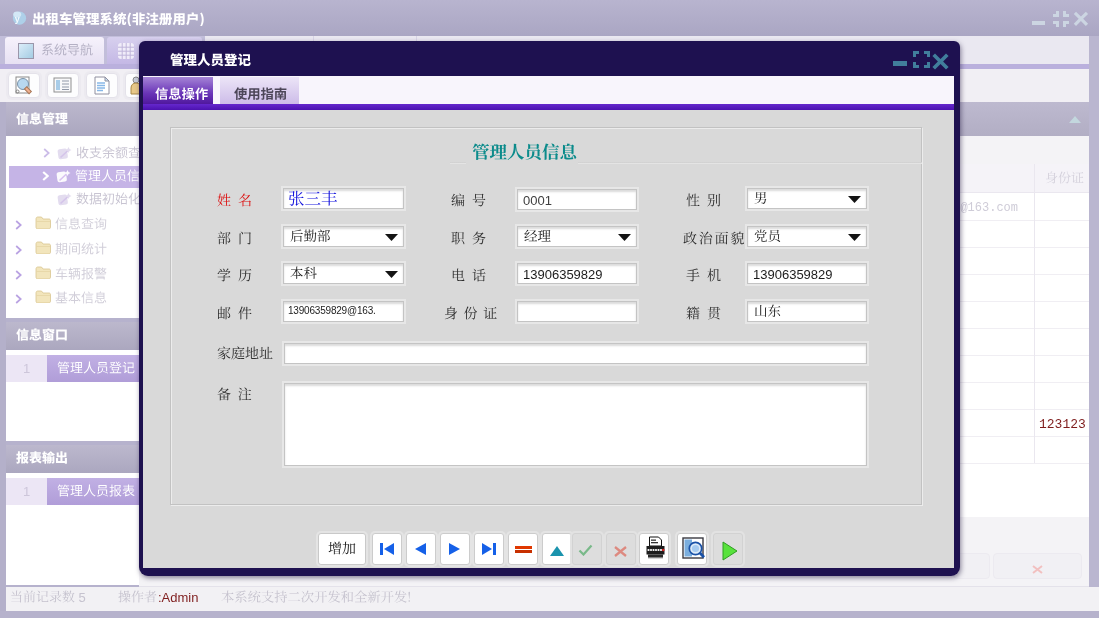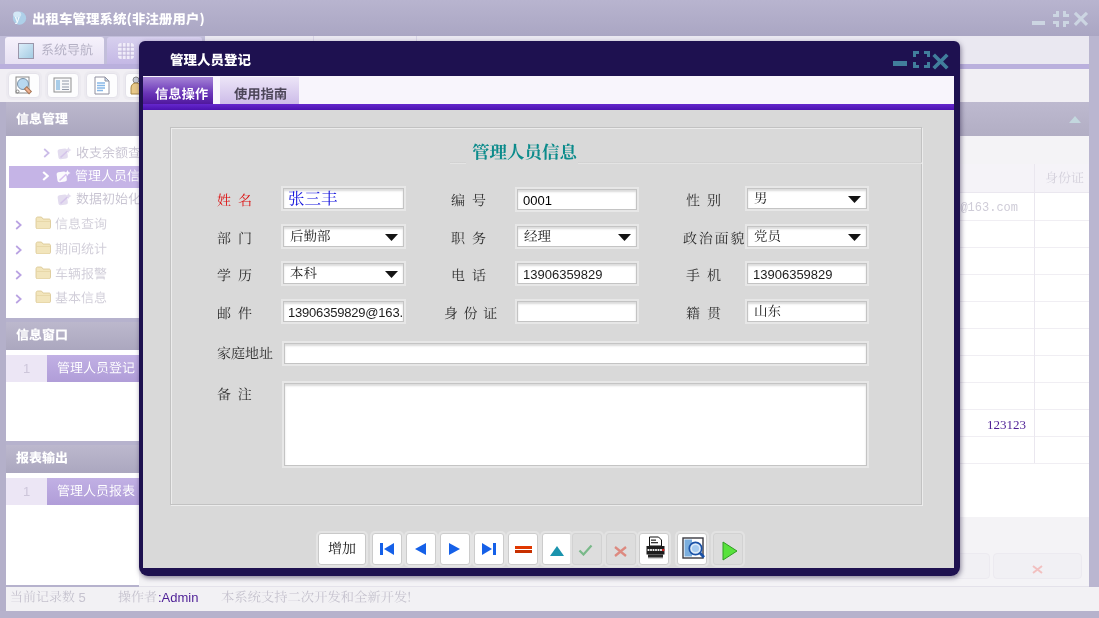--- a/index.html
+++ b/index.html
@@ -103,21 +103,21 @@
 <div class="abs" style="left:139px;top:274px;width:950px;height:1px;background:#f0eef3"></div>
 <div class="abs" style="left:139px;top:301px;width:950px;height:1px;background:#f0eef3"></div>
 <div class="abs" style="left:139px;top:328px;width:950px;height:1px;background:#f0eef3"></div>
 <div class="abs" style="left:139px;top:355px;width:950px;height:1px;background:#f0eef3"></div>
 <div class="abs" style="left:139px;top:382px;width:950px;height:1px;background:#f0eef3"></div>
 <div class="abs" style="left:139px;top:409px;width:950px;height:1px;background:#f0eef3"></div>
 <div class="abs" style="left:139px;top:436px;width:950px;height:1px;background:#f0eef3"></div>
 <div class="abs" style="left:139px;top:463px;width:950px;height:1px;background:#f0eef3"></div>
 <div class="abs" style="left:1034px;top:164px;width:1px;height:299px;background:#eae7ef"></div>
 <div class="abs" style="left:946px;top:201px;font-size:12px;color:#cfccd8;font-family:'Liberation Mono',monospace">29@163.com</div>
-<div class="abs" style="left:987px;top:417px;font-size:13px;color:#4c1d95;font-family:Liberation Serif, serif">123123</div>
+<div class="abs" style="left:1039px;top:417px;font-size:13px;color:#7f1d1d;font-family:Liberation Mono, monospace">123123</div>
 <div class="abs" style="left:139px;top:517px;width:950px;height:70px;background:#f4f3f6;border-bottom:1px solid #e4e2ea"></div>
 <div class="abs" style="left:953px;top:553px;width:37px;height:26px;background:#f1f0f4;border:1px solid #eceaf0;border-radius:4px"></div>
 <div class="abs" style="left:993px;top:553px;width:89px;height:26px;background:#f1f0f4;border:1px solid #eceaf0;border-radius:4px"></div>
 <svg class="abs" style="left:1032px;top:565px" width="11" height="9" viewBox="0 0 11 9">
     <path d="M1 1l9 7M10 1L1 8" stroke="#f2c0c0" stroke-width="2"></path>
   </svg>
 <div class="abs" style="left:1089px;top:36px;width:10px;height:582px;background:#bab6d0"></div>
 <div class="abs" style="left:6px;top:102px;width:133px;height:34px;background:linear-gradient(#bcb8cd,#aba7bf)"></div>
 <svg style="position:absolute;left:16px;top:112px" width="52.0" height="13" viewBox="0 0 4000 1000">
     <g transform="translate(0,880) scale(1,-1)">
@@ -245,21 +245,21 @@
     <g transform="translate(0,880) scale(1,-1)">
       <path d="M875 734L774 779C733 682 678 578 635 513L650 503C711 557 781 639 836 719C857 716 870 723 875 734ZM152 773L140 765C196 703 269 602 289 525C364 469 413 636 152 773ZM569 826L466 837L466 472L99 472L108 443L779 443L779 252L153 252L162 223L779 223L779 20L93 20L102 -9L779 -9L779 -78L789 -78C813 -78 844 -61 845 -54L845 430C865 434 882 442 889 450L807 514L769 472L532 472L532 798C557 802 567 812 569 826ZM1588 532L1588 72L1600 72C1624 72 1650 86 1650 94L1650 495C1676 498 1685 507 1687 521ZM1803 556L1803 20C1803 5 1798 -1 1779 -1C1757 -1 1654 7 1654 7L1654 -9C1699 -15 1725 -22 1740 -32C1753 -43 1759 -59 1762 -77C1855 -68 1866 -36 1866 16L1866 518C1890 521 1899 530 1901 545ZM1248 835L1237 828C1282 787 1333 718 1343 661C1352 655 1361 651 1369 651L1040 651L1049 622L1934 622C1948 622 1958 627 1961 637C1925 669 1869 713 1869 713L1819 651L1602 651C1651 695 1702 748 1734 789C1757 788 1769 796 1773 807L1668 838C1645 782 1607 708 1572 651L1373 651C1426 653 1438 776 1248 835ZM1389 489L1389 368L1195 368L1195 489ZM1132 518L1132 -77L1143 -77C1171 -77 1195 -62 1195 -54L1195 181L1389 181L1389 18C1389 5 1385 -1 1370 -1C1353 -1 1280 4 1280 4L1280 -11C1314 -16 1333 -23 1345 -32C1356 -43 1359 -58 1361 -77C1442 -69 1452 -39 1452 11L1452 477C1472 480 1489 489 1496 496L1412 559L1379 518L1200 518L1132 551ZM1389 338L1389 210L1195 210L1195 338ZM2137 836L2126 829C2173 782 2236 702 2255 642C2328 596 2373 746 2137 836ZM2252 527C2271 531 2284 538 2288 545L2222 600L2189 565L2045 565L2054 535L2188 535L2188 93C2188 74 2183 68 2153 52L2197 -29C2206 -24 2218 -13 2223 5C2298 78 2366 150 2401 188L2393 200L2252 103ZM2433 474L2433 29C2433 -31 2457 -46 2555 -46L2711 -46C2924 -46 2963 -38 2963 -4C2963 9 2955 16 2930 24L2928 172L2915 172C2902 103 2889 48 2880 28C2875 19 2869 15 2855 13C2834 11 2782 11 2712 11L2561 11C2504 11 2497 17 2497 39L2497 413L2805 413L2805 336L2815 336C2837 336 2869 351 2870 357L2870 712C2892 716 2909 724 2916 732L2833 797L2795 755L2373 755L2382 725L2805 725L2805 443L2509 443L2433 476ZM3179 410L3169 401C3221 363 3287 294 3307 240C3380 196 3422 345 3179 410ZM3870 538L3821 479L3755 479L3767 750C3785 752 3793 755 3800 763L3727 823L3693 785L3169 785L3178 756L3700 756L3694 634L3198 634L3207 604L3692 604L3686 479L3042 479L3051 449L3465 449L3465 256C3291 175 3125 102 3054 76L3116 1C3124 6 3131 16 3132 28C3274 110 3383 178 3465 231L3465 20C3465 6 3460 1 3441 1C3420 1 3313 8 3313 8L3313 -8C3361 -12 3387 -21 3403 -31C3416 -42 3423 -60 3424 -80C3518 -70 3530 -33 3530 18L3530 413C3602 186 3738 69 3900 -13C3910 18 3931 39 3957 44L3959 54C3857 90 3748 145 3663 233C3730 269 3801 317 3843 353C3865 347 3873 351 3881 360L3797 412C3765 367 3703 300 3647 250C3599 304 3559 369 3532 449L3933 449C3947 449 3956 454 3959 465C3925 497 3870 538 3870 538ZM4506 773L4418 808C4399 753 4375 693 4357 656L4373 646C4403 675 4440 718 4470 757C4490 755 4502 763 4506 773ZM4099 797L4087 790C4117 758 4149 703 4154 660C4210 615 4266 731 4099 797ZM4290 348C4319 345 4328 354 4332 365L4238 396C4229 372 4211 335 4191 295L4042 295L4051 265L4175 265C4149 217 4121 168 4100 140C4158 128 4232 104 4296 73C4237 15 4157 -29 4052 -61L4058 -77C4181 -51 4272 -8 4339 50C4371 31 4398 11 4417 -11C4469 -28 4489 40 4383 95C4423 141 4452 196 4474 259C4496 259 4506 262 4514 271L4447 332L4408 295L4262 295ZM4409 265C4392 209 4368 159 4334 116C4293 130 4240 143 4173 150C4196 184 4222 226 4245 265ZM4731 812L4624 836C4602 658 4551 477 4490 355L4505 346C4538 386 4567 434 4593 487C4612 374 4641 270 4686 179C4626 84 4538 4 4413 -63L4422 -77C4552 -24 4647 43 4715 125C4763 45 4825 -24 4908 -78C4918 -48 4941 -34 4970 -30L4973 -20C4879 28 4807 93 4751 172C4826 284 4862 420 4880 582L4948 582C4962 582 4971 587 4974 598C4941 629 4889 671 4889 671L4841 612L4645 612C4665 668 4681 728 4695 789C4717 790 4728 799 4731 812ZM4634 582L4806 582C4794 448 4768 330 4715 229C4666 315 4632 414 4609 522ZM4475 684L4433 631L4317 631L4317 801C4342 805 4351 814 4353 828L4255 838L4255 630L4047 631L4055 601L4225 601C4182 520 4115 445 4035 389L4045 373C4129 415 4201 468 4255 533L4255 391L4268 391C4290 391 4317 405 4317 414L4317 564C4364 525 4418 468 4437 423C4504 385 4540 517 4317 585L4317 601L4526 601C4540 601 4550 606 4552 617C4523 646 4475 684 4475 684Z" fill="#c3c0cc"></path>
     </g>
   </svg>
 <div class="abs" style="left:78.5px;top:590px;font-size:13px;color:#c6c3cf">5</div>
 <svg style="position:absolute;left:118px;top:589.5px" width="39.0" height="13" viewBox="0 0 3000 1000">
     <g transform="translate(0,880) scale(1,-1)">
       <path d="M31 348L72 265C81 269 89 278 92 290L181 338L181 24C181 9 176 4 159 4C142 4 55 10 55 10L55 -6C94 -11 116 -18 129 -29C141 -40 146 -58 149 -78C235 -68 244 -36 244 18L244 374L349 435L344 448L244 414L244 593L371 593C384 593 394 598 397 609C369 638 321 677 321 677L281 623L244 623L244 800C268 803 278 813 281 827L181 838L181 623L41 623L49 593L181 593L181 393C116 372 61 355 31 348ZM674 549L674 331L595 340L595 253L319 253L327 224L547 224C489 129 399 42 291 -19L301 -35C422 16 524 86 595 176L595 -77L608 -77C631 -77 659 -63 659 -55L659 224L662 224C718 113 812 25 910 -27C918 5 939 25 965 29L967 40C866 72 754 140 689 224L932 224C946 224 957 229 959 239C926 270 873 311 873 311L825 253L659 253L659 306C680 309 688 317 690 328C715 330 732 343 732 348L732 365L861 365L861 337L870 337C890 337 920 351 921 358L921 510C937 514 953 521 958 528L885 583L852 549L742 549L674 579ZM465 798L465 588L475 588C508 588 528 604 528 610L528 619L743 619L743 594L753 594C773 594 805 609 806 616L806 759C823 763 837 770 843 777L767 833L734 798L539 798L465 830ZM528 648L528 768L743 768L743 648ZM354 549L354 325L363 325C392 325 412 340 412 344L412 366L537 366L537 335L546 335C566 335 595 350 596 357L596 512C612 514 627 522 632 529L561 582L528 549L422 549L354 579ZM412 394L412 519L537 519L537 394ZM732 394L732 519L861 519L861 394ZM1521 837C1469 665 1380 496 1296 391L1310 380C1377 438 1440 517 1495 608L1573 608L1573 -78L1584 -78C1618 -78 1640 -62 1640 -57L1640 185L1914 185C1928 185 1938 190 1941 201C1906 233 1853 275 1853 275L1806 215L1640 215L1640 400L1896 400C1910 400 1919 405 1922 416C1891 445 1839 487 1839 487L1794 429L1640 429L1640 608L1940 608C1955 608 1963 613 1966 624C1933 655 1879 698 1879 698L1829 637L1512 637C1539 683 1563 732 1584 782C1606 781 1618 789 1622 801ZM1283 838C1225 644 1126 452 1032 333L1046 323C1094 367 1141 420 1184 481L1184 -78L1196 -78C1221 -78 1249 -62 1249 -57L1249 527C1267 529 1276 536 1279 545L1236 561C1278 630 1315 705 1346 784C1368 782 1380 791 1385 803ZM2286 355L2286 336C2204 288 2117 244 2029 208L2036 192C2123 221 2207 256 2286 295L2286 -78L2296 -78C2324 -78 2351 -62 2351 -55L2351 -13L2727 -13L2727 -70L2737 -70C2758 -70 2791 -54 2792 -48L2792 313C2813 317 2829 325 2835 333L2754 395L2717 355L2397 355C2467 395 2532 438 2592 483L2929 483C2943 483 2953 488 2956 498C2921 530 2866 573 2866 573L2817 512L2629 512C2725 587 2805 666 2866 743C2889 734 2900 736 2908 746L2823 809C2793 766 2758 722 2717 679C2684 710 2630 751 2630 751L2583 692L2471 692L2471 805C2494 809 2502 818 2504 830L2406 840L2406 692L2149 692L2157 662L2406 662L2406 512L2045 512L2054 483L2502 483C2449 442 2392 402 2334 365L2286 387ZM2471 662L2692 662L2703 664C2654 612 2599 561 2538 512L2471 512ZM2727 325L2727 192L2351 192L2351 325ZM2351 163L2727 163L2727 17L2351 17Z" fill="#c3c0cc"></path>
     </g>
   </svg>
-<div class="abs" style="left:158px;top:590px;font-size:13px;color:#4c1d95">:Admin</div>
+<div class="abs" style="left:158px;top:590px;font-size:13px;color:#7f1d1d">:Admin</div>
 <svg style="position:absolute;left:221px;top:589.5px" width="190.3" height="13.3" viewBox="0 0 14308 1000">
     <g transform="translate(0,880) scale(1,-1)">
       <path d="M838 683L787 617L531 617L531 799C558 803 566 813 569 828L465 840L465 617L70 617L79 588L414 588C341 397 206 203 34 75L46 62C235 174 378 336 465 520L465 172L247 172L255 142L465 142L465 -77L478 -77C504 -77 531 -62 531 -53L531 142L732 142C746 142 754 147 757 158C724 191 671 235 671 235L623 172L531 172L531 586C608 371 741 195 889 97C901 129 926 150 956 152L958 162C804 239 642 404 552 588L906 588C920 588 929 593 932 604C897 637 838 683 838 683ZM1376 176L1288 224C1241 142 1142 30 1049 -40L1059 -53C1171 4 1279 95 1339 167C1361 162 1369 166 1376 176ZM1631 215L1621 205C1706 148 1820 48 1855 -31C1939 -78 1965 103 1631 215ZM1651 456L1641 445C1683 421 1731 387 1772 348C1541 335 1326 322 1199 318C1400 395 1632 514 1749 594C1770 585 1787 591 1793 598L1716 664C1678 630 1620 588 1554 544C1430 538 1313 531 1235 529C1332 574 1438 637 1499 685C1520 679 1535 686 1540 695L1484 728C1608 740 1723 755 1817 770C1842 758 1861 759 1871 767L1797 841C1631 796 1320 743 1073 721L1076 702C1193 705 1317 713 1436 724C1377 665 1270 578 1184 540C1175 537 1158 534 1158 534L1200 452C1207 455 1213 461 1218 472C1327 486 1429 502 1508 515C1394 444 1261 373 1152 331C1139 327 1115 325 1115 325L1157 241C1165 244 1172 251 1178 262L1465 291L1465 14C1465 1 1460 -4 1443 -4C1423 -4 1326 3 1326 3L1326 -12C1371 -18 1395 -26 1409 -36C1421 -47 1427 -62 1429 -81C1518 -73 1532 -38 1532 12L1532 298C1632 309 1720 319 1793 328C1823 298 1847 266 1860 237C1942 196 1962 375 1651 456ZM2047 73L2090 -15C2099 -11 2107 -2 2111 10C2236 65 2330 114 2397 152L2393 166C2256 123 2112 86 2047 73ZM2573 844L2562 836C2593 803 2633 746 2647 703C2709 661 2760 782 2573 844ZM2314 788L2219 831C2192 755 2122 610 2064 550C2059 545 2040 541 2040 541L2074 452C2081 455 2089 460 2094 470C2145 481 2194 495 2233 506C2183 427 2123 345 2073 298C2065 293 2044 289 2044 289L2085 201C2093 204 2100 211 2106 222C2222 255 2329 291 2388 311L2386 326C2284 312 2183 298 2115 291C2209 378 2313 504 2367 591C2387 587 2401 595 2406 604L2315 655C2301 622 2278 581 2252 537C2194 535 2137 534 2095 534C2162 602 2236 701 2277 773C2297 771 2309 779 2314 788ZM2887 740L2841 682L2368 682L2376 652L2601 652C2563 594 2471 484 2396 440C2388 436 2371 433 2371 433L2414 346C2421 349 2428 356 2433 368L2514 378L2514 306C2514 179 2472 32 2277 -69L2286 -83C2543 10 2582 172 2583 307L2583 388L2706 408L2706 12C2706 -33 2717 -50 2779 -50L2842 -50C2949 -50 2975 -37 2975 -9C2975 4 2969 11 2950 19L2947 141L2934 141C2925 92 2914 36 2908 22C2903 15 2900 13 2893 12C2885 12 2867 11 2844 11L2794 11C2773 11 2770 16 2770 30L2770 402L2770 419L2838 431C2852 405 2863 380 2869 357C2942 305 2991 467 2740 582L2728 574C2761 542 2798 497 2826 452C2679 442 2538 435 2447 433C2524 480 2607 546 2657 597C2678 594 2690 602 2694 611L2604 652L2946 652C2960 652 2969 657 2972 668C2939 699 2887 740 2887 740ZM3703 442C3658 347 3593 262 3510 188C3422 257 3351 341 3306 442ZM3057 674L3066 645L3466 645L3466 471L3120 471L3129 442L3284 442C3325 327 3389 232 3470 154C3354 61 3209 -12 3041 -61L3049 -79C3237 -37 3389 30 3510 118C3616 29 3747 -34 3896 -76C3907 -44 3931 -24 3963 -20L3964 -10C3813 21 3672 76 3557 154C3652 233 3725 325 3780 430C3806 431 3817 434 3826 442L3752 513L3705 471L3532 471L3532 645L3920 645C3934 645 3944 650 3947 661C3911 693 3854 737 3854 737L3804 674L3532 674L3532 799C3557 803 3567 813 3569 827L3466 837L3466 674ZM4450 249L4440 242C4483 205 4532 140 4544 88C4619 37 4675 192 4450 249ZM4620 832L4620 677L4418 677L4426 647L4620 647L4620 497L4353 497L4361 467L4941 467C4955 467 4964 472 4966 483C4934 514 4881 557 4881 557L4833 497L4684 497L4684 647L4890 647C4904 647 4912 652 4915 663C4883 694 4830 736 4830 736L4783 677L4684 677L4684 794C4709 798 4718 808 4720 822ZM4732 435L4732 325L4360 325L4368 296L4732 296L4732 22C4732 7 4727 2 4708 2C4687 2 4574 10 4574 10L4574 -6C4622 -12 4649 -20 4665 -31C4681 -42 4686 -58 4689 -79C4785 -69 4797 -36 4797 18L4797 296L4938 296C4952 296 4961 301 4964 311C4933 342 4884 383 4884 383L4840 325L4797 325L4797 398C4819 402 4829 410 4832 424ZM4027 318L4059 232C4069 236 4077 246 4081 258L4189 308L4189 24C4189 9 4185 4 4167 4C4150 4 4063 10 4063 10L4063 -6C4102 -11 4123 -18 4137 -29C4149 -40 4154 -58 4157 -78C4243 -68 4253 -36 4253 18L4253 339L4420 422L4415 436L4253 384L4253 580L4395 580C4409 580 4419 585 4422 596C4393 626 4345 666 4345 666L4303 609L4253 609L4253 800C4277 803 4287 813 4290 827L4189 838L4189 609L4041 609L4049 580L4189 580L4189 364C4118 342 4060 325 4027 318ZM5050 97L5058 67L5927 67C5942 67 5952 72 5955 83C5914 119 5849 170 5849 170L5791 97ZM5143 652L5151 624L5829 624C5843 624 5853 629 5856 639C5818 674 5753 723 5753 723L5697 652ZM6081 793L6071 785C6118 746 6176 678 6192 623C6266 576 6314 728 6081 793ZM6091 269C6080 269 6044 269 6044 269L6044 246C6066 244 6083 241 6097 232C6120 216 6126 129 6112 14C6114 -21 6124 -41 6142 -41C6174 -41 6195 -15 6197 32C6201 122 6173 175 6172 223C6172 247 6180 277 6191 304C6207 346 6301 547 6350 657L6332 663C6140 322 6140 322 6119 289C6108 269 6103 269 6091 269ZM6681 507L6576 535C6567 302 6525 104 6196 -59L6208 -78C6527 49 6602 214 6630 391C6656 206 6720 32 6901 -71C6910 -30 6931 -15 6968 -9L6970 3C6740 106 6664 274 6640 471L6641 486C6665 485 6677 495 6681 507ZM6596 814L6490 845C6453 655 6375 482 6284 372L6298 362C6374 425 6439 512 6490 617L6853 617C6836 549 6806 457 6777 396L6791 388C6842 446 6901 538 6929 605C6950 606 6961 608 6969 615L6892 690L6848 646L6504 646C6525 692 6543 742 6559 794C6581 794 6593 803 6596 814ZM7832 811L7785 753L7078 753L7087 723L7305 723L7305 434L7305 415L7039 415L7047 386L7304 386C7297 207 7248 58 7040 -62L7051 -76C7308 30 7364 202 7372 386L7622 386L7622 -76L7633 -76C7668 -76 7690 -59 7690 -53L7690 386L7945 386C7959 386 7968 391 7971 402C7939 434 7886 477 7886 477L7840 415L7690 415L7690 723L7891 723C7905 723 7915 728 7917 739C7884 770 7832 811 7832 811ZM7373 436L7373 723L7622 723L7622 415L7373 415ZM8624 809L8614 801C8659 760 8718 690 8735 635C8808 586 8859 735 8624 809ZM8861 631L8812 571L8442 571C8462 646 8477 724 8488 801C8510 802 8523 810 8527 826L8420 846C8410 754 8395 661 8373 571L8197 571C8217 621 8242 689 8256 732C8279 728 8291 736 8296 748L8196 784C8183 737 8153 646 8129 586C8113 581 8096 574 8085 567L8160 507L8194 541L8365 541C8306 319 8202 115 8030 -20L8043 -30C8193 63 8294 196 8364 349C8390 270 8434 189 8520 114C8427 36 8306 -23 8155 -63L8163 -80C8331 -48 8460 7 8560 82C8638 25 8744 -28 8890 -73C8898 -37 8924 -26 8960 -22L8962 -11C8809 26 8694 71 8608 121C8687 193 8744 280 8786 381C8810 383 8821 384 8829 393L8757 462L8711 421L8394 421C8409 460 8422 500 8434 541L8923 541C8936 541 8946 546 8949 557C8916 589 8861 631 8861 631ZM8382 391L8712 391C8678 299 8628 219 8560 151C8457 221 8404 299 8377 377ZM9433 579L9388 520L9308 520L9308 729C9359 741 9406 753 9444 765C9467 757 9485 757 9494 766L9415 834C9331 790 9167 729 9034 697L9040 680C9106 688 9177 700 9244 714L9244 520L9042 520L9050 490L9216 490C9182 348 9121 206 9035 99L9049 86C9133 164 9198 257 9244 362L9244 -78L9254 -78C9286 -78 9308 -62 9308 -56L9308 406C9354 362 9408 298 9427 251C9492 207 9536 336 9308 428L9308 490L9490 490C9505 490 9514 495 9517 506C9484 537 9433 579 9433 579ZM9826 651L9826 121L9600 121L9600 651ZM9600 -3L9600 92L9826 92L9826 -9L9836 -9C9858 -9 9889 4 9891 9L9891 637C9913 641 9931 649 9938 658L9853 724L9815 681L9605 681L9536 714L9536 -27L9548 -27C9576 -27 9600 -11 9600 -3ZM10524 784C10596 634 10750 496 10912 410C10919 435 10943 458 10973 464L10975 478C10800 554 10633 666 10543 796C10568 799 10580 803 10583 815L10464 845C10409 698 10204 487 10035 387L10043 372C10231 464 10429 635 10524 784ZM10066 -12L10074 -41L10918 -41C10932 -41 10942 -36 10945 -26C10909 7 10852 51 10852 51L10802 -12L10531 -12L10531 202L10817 202C10831 202 10840 207 10843 218C10809 248 10755 288 10755 288L10707 232L10531 232L10531 421L10780 421C10794 421 10805 426 10807 436C10774 466 10723 504 10723 504L10677 450L10209 450L10217 421L10464 421L10464 232L10193 232L10201 202L10464 202L10464 -12ZM11240 227L11143 267C11128 190 11089 77 11036 3L11049 -9C11119 53 11173 146 11202 214C11226 211 11235 217 11240 227ZM11214 842L11203 835C11231 806 11265 754 11274 715C11335 669 11394 791 11214 842ZM11138 666L11125 661C11149 619 11174 551 11174 499C11228 444 11294 565 11138 666ZM11349 252L11336 245C11371 204 11405 136 11405 80C11464 24 11531 163 11349 252ZM11447 753L11403 697L11059 697L11067 668L11501 668C11515 668 11524 673 11527 684C11496 714 11447 753 11447 753ZM11443 382L11401 328L11312 328L11312 449L11515 449C11529 449 11538 454 11541 465C11509 496 11458 536 11458 536L11414 479L11352 479C11385 522 11417 573 11436 613C11457 612 11469 621 11473 631L11375 661C11364 607 11345 534 11326 479L11037 479L11045 449L11249 449L11249 328L11063 328L11071 298L11249 298L11249 18C11249 4 11245 -1 11230 -1C11213 -1 11138 5 11138 5L11138 -11C11174 -15 11194 -21 11206 -32C11216 -42 11220 -59 11221 -77C11301 -68 11312 -34 11312 15L11312 298L11495 298C11508 298 11518 303 11521 314C11492 343 11443 382 11443 382ZM11883 551L11836 490L11620 490L11620 706C11719 721 11827 748 11896 771C11919 763 11936 763 11945 773L11865 837C11814 805 11718 761 11630 732L11556 758L11556 431C11556 246 11534 71 11399 -65L11412 -77C11600 55 11620 253 11620 431L11620 461L11768 461L11768 -79L11778 -79C11811 -79 11832 -62 11832 -58L11832 461L11944 461C11958 461 11968 466 11970 477C11938 508 11883 551 11883 551ZM12832 811L12785 753L12078 753L12087 723L12305 723L12305 434L12305 415L12039 415L12047 386L12304 386C12297 207 12248 58 12040 -62L12051 -76C12308 30 12364 202 12372 386L12622 386L12622 -76L12633 -76C12668 -76 12690 -59 12690 -53L12690 386L12945 386C12959 386 12968 391 12971 402C12939 434 12886 477 12886 477L12840 415L12690 415L12690 723L12891 723C12905 723 12915 728 12917 739C12884 770 12832 811 12832 811ZM12373 436L12373 723L12622 723L12622 415L12373 415ZM13624 809L13614 801C13659 760 13718 690 13735 635C13808 586 13859 735 13624 809ZM13861 631L13812 571L13442 571C13462 646 13477 724 13488 801C13510 802 13523 810 13527 826L13420 846C13410 754 13395 661 13373 571L13197 571C13217 621 13242 689 13256 732C13279 728 13291 736 13296 748L13196 784C13183 737 13153 646 13129 586C13113 581 13096 574 13085 567L13160 507L13194 541L13365 541C13306 319 13202 115 13030 -20L13043 -30C13193 63 13294 196 13364 349C13390 270 13434 189 13520 114C13427 36 13306 -23 13155 -63L13163 -80C13331 -48 13460 7 13560 82C13638 25 13744 -28 13890 -73C13898 -37 13924 -26 13960 -22L13962 -11C13809 26 13694 71 13608 121C13687 193 13744 280 13786 381C13810 383 13821 384 13829 393L13757 462L13711 421L13394 421C13409 460 13422 500 13434 541L13923 541C13936 541 13946 546 13949 557C13916 589 13861 631 13861 631ZM13382 391L13712 391C13678 299 13628 219 13560 151C13457 221 13404 299 13377 377ZM14154 -13C14189 -13 14214 14 14214 46C14214 79 14189 104 14154 104C14120 104 14095 79 14095 46C14095 14 14120 -13 14154 -13ZM14154 747C14122 747 14102 728 14102 689C14102 637 14113 554 14129 412L14141 217L14167 217L14180 412C14196 554 14206 637 14206 689C14206 728 14186 747 14154 747Z" fill="#c3c0cc"></path>
     </g>
   </svg>
 <div class="abs" style="left:0;top:611px;width:1099px;height:7px;background:#b6b2cc"></div>
 <div class="abs" style="left:0;top:102px;width:6px;height:509px;background:#b4b0ca"></div>
 <div class="abs" style="left:139px;top:41px;width:821px;height:535px;background:#1e1150;border-radius:6px 6px 9px 9px;box-shadow:1px 2px 5px rgba(30,20,60,0.5)"></div>
 <svg style="position:absolute;left:170px;top:52.5px" width="81.0" height="13.5" viewBox="0 0 6000 1000">
     <g transform="translate(0,880) scale(1,-1)">
@@ -313,21 +313,21 @@
     <g transform="translate(0,880) scale(1,-1)">
       <path d="M187 548L110 576C107 517 97 414 87 350C73 345 59 338 49 332L119 278L149 311L312 311C303 137 284 29 259 6C250 -2 241 -4 224 -4C204 -4 139 1 100 4L99 -13C134 -18 171 -26 184 -37C198 -47 202 -65 202 -83C241 -83 276 -72 301 -50C342 -13 365 104 374 305C395 306 407 311 414 319L340 380L303 341L146 341C154 394 162 465 166 518L305 518L305 478L315 478C335 478 366 492 367 498L367 735C387 739 404 747 410 755L331 816L295 777L56 777L65 747L305 747L305 548ZM597 819L493 833L493 430L349 430L357 400L493 400L493 51C493 31 487 25 453 5L504 -81C512 -77 521 -67 527 -52C604 3 676 57 713 85L708 98C655 75 601 53 556 35L556 400L638 400C675 185 757 30 900 -68C912 -38 935 -19 962 -18L965 -7C814 67 703 210 659 400L919 400C933 400 944 405 946 416C914 447 858 490 858 490L812 430L556 430L556 484C669 545 784 631 849 696C871 689 880 693 886 703L799 757C748 684 650 584 556 510L556 796C586 800 595 808 597 819ZM1817 786L1764 719L1097 719L1106 690L1889 690C1904 690 1914 695 1916 706C1879 740 1817 786 1817 786ZM1723 459L1670 394L1170 394L1178 364L1793 364C1808 364 1818 369 1819 380C1783 413 1723 459 1723 459ZM1866 104L1809 34L1041 34L1050 4L1941 4C1955 4 1965 9 1968 20C1929 56 1866 104 1866 104ZM2464 838L2464 663L2084 663L2093 633L2464 633L2464 447L2134 447L2142 418L2464 418L2464 216L2041 216L2050 186L2464 186L2464 -78L2477 -78C2502 -78 2531 -61 2531 -51L2531 186L2946 186C2961 186 2969 191 2972 202C2937 236 2878 282 2878 282L2826 216L2531 216L2531 418L2855 418C2869 418 2878 423 2881 434C2848 466 2792 510 2792 510L2744 447L2531 447L2531 633L2899 633C2913 633 2923 638 2926 649C2892 682 2834 727 2834 727L2785 663L2531 663L2531 799C2557 803 2565 813 2568 827Z" fill="#1616dd"></path>
     </g>
   </svg>
 <svg style="position:absolute;left:451px;top:193px" width="35.0" height="14" viewBox="0 0 2500 1000">
     <g transform="translate(0,880) scale(1,-1)">
       <path d="M42 74L86 -13C96 -9 103 0 107 13C208 64 284 109 339 143L335 157C218 119 98 86 42 74ZM291 790L197 832C173 754 106 608 52 546C46 541 28 537 28 537L63 449C71 452 78 458 83 467C127 478 171 490 208 500C164 423 111 345 66 300C60 295 40 290 40 290L80 203C87 206 94 212 100 223C199 253 293 288 343 306L341 321C251 309 162 297 103 291C191 377 286 503 336 590C356 586 369 594 374 603L283 653C270 620 251 578 227 534C172 532 120 531 82 531C146 600 215 700 255 774C275 771 287 780 291 790ZM515 215L515 358L598 358L598 215ZM647 -14L647 185L727 185L727 8L734 8C760 8 776 21 776 25L776 185L859 185L859 9C859 -3 856 -8 843 -8C829 -8 777 -3 777 -3L777 -20C804 -23 818 -30 827 -38C836 -46 839 -62 840 -77C908 -70 916 -45 916 3L916 351C933 354 948 361 954 368L879 423L850 388L527 388L458 418L458 -74L468 -74C495 -74 515 -59 515 -54L515 185L598 185L598 -30L605 -30C630 -30 646 -18 647 -14ZM385 716L385 463C385 280 372 86 264 -69L279 -80C433 72 445 294 445 464L445 513L841 513L841 465L850 465C870 465 900 478 901 484L901 671C916 672 930 679 935 686L865 739L833 706L679 706C719 716 728 802 589 846L578 839C607 809 640 757 645 715C652 710 658 707 664 706L457 706L385 738ZM445 543L445 676L841 676L841 543ZM859 215L776 215L776 358L859 358ZM727 215L647 215L647 358L727 358ZM2371 477L2323 416L1547 416L1556 386L1794 386C1782 351 1761 302 1744 264C1727 259 1709 252 1697 245L1768 187L1800 220L2247 220C2229 118 2199 31 2170 11C2158 3 2148 1 2128 1C2103 1 2010 9 1957 14L1956 -4C2003 -10 2053 -22 2071 -32C2087 -43 2091 -59 2091 -78C2139 -78 2178 -67 2207 -49C2255 -14 2295 91 2311 212C2333 214 2346 219 2352 226L2279 288L2240 249L1805 249C1825 290 1848 346 1864 386L2431 386C2445 386 2456 391 2458 402C2425 434 2371 477 2371 477ZM1783 490L1783 532L2220 532L2220 484L2230 484C2252 484 2285 497 2286 504L2286 745C2306 749 2322 757 2329 765L2247 828L2210 787L1789 787L1718 819L1718 467L1728 467C1755 467 1783 483 1783 490ZM2220 757L2220 562L1783 562L1783 757Z" fill="#2e2e2e"></path>
     </g>
   </svg>
 <div class="abs" style="left:517px;top:189px;width:120px;height:21px;background:#fff;border:1px solid #c4c4c4;box-shadow:inset 0 2px 2px rgba(110,110,110,0.25), 0 0 0 2px #e7e7e7"></div>
-<div class="abs" style="left:523px;top:192.5px;font-size:13px;color:#000000">0001</div>
+<div class="abs" style="left:523px;top:192.5px;font-size:13px;color:#404040">0001</div>
 <svg style="position:absolute;left:686px;top:193px" width="35.0" height="14" viewBox="0 0 2500 1000">
     <g transform="translate(0,880) scale(1,-1)">
       <path d="M189 838L189 -78L202 -78C226 -78 253 -63 253 -54L253 799C278 803 286 814 289 828ZM115 635C116 563 87 483 59 450C42 433 33 410 46 393C62 374 97 385 114 410C140 446 159 528 133 634ZM283 667L269 661C294 622 319 558 320 509C373 458 436 574 283 667ZM450 772C430 623 387 473 333 372L349 362C392 413 429 479 459 554L612 554L612 311L405 311L413 282L612 282L612 -13L326 -13L334 -42L950 -42C963 -42 974 -37 976 -26C944 5 890 47 890 47L842 -13L677 -13L677 282L893 282C906 282 917 287 919 298C888 328 834 371 834 371L789 311L677 311L677 554L920 554C934 554 944 559 947 569C914 600 861 642 861 642L815 582L677 582L677 795C699 798 707 807 709 821L612 831L612 582L470 582C487 628 501 676 513 726C535 726 545 736 549 748ZM2445 808L2343 819L2343 27C2343 11 2337 4 2317 4C2296 4 2186 13 2186 13L2186 -2C2234 -9 2261 -17 2277 -28C2291 -40 2297 -57 2301 -78C2396 -68 2408 -33 2408 21L2408 781C2432 784 2442 793 2445 808ZM2242 736L2142 748L2142 121L2154 121C2178 121 2205 136 2205 144L2205 710C2230 713 2239 722 2242 736ZM1941 530L1674 530L1674 738L1941 738ZM1612 800L1612 447L1622 447C1654 447 1674 464 1674 470L1674 501L1941 501L1941 457L1951 457C1972 457 2004 471 2005 477L2005 729C2023 732 2039 740 2045 747L1967 806L1932 768L1686 768ZM1836 471L1740 481C1739 438 1737 393 1733 349L1547 349L1556 320L1730 320C1712 169 1664 25 1532 -68L1545 -84C1715 12 1770 165 1791 320L1951 320C1942 141 1926 32 1901 10C1892 1 1884 -1 1866 -1C1848 -1 1787 4 1752 8L1751 -9C1783 -14 1818 -23 1830 -33C1843 -43 1847 -60 1847 -79C1884 -79 1919 -69 1943 -47C1984 -10 2005 106 2014 313C2034 315 2046 319 2053 328L1979 389L1942 349L1795 349C1799 382 1801 414 1803 446C1825 448 1834 458 1836 471Z" fill="#2e2e2e"></path>
     </g>
   </svg>
 <div class="abs" style="left:747px;top:188px;width:120px;height:21px;background:#fff;border:1px solid #c4c4c4;box-shadow:inset 0 2px 2px rgba(110,110,110,0.25), 0 0 0 2px #e7e7e7"></div>
 <svg class="abs" style="left:848px;top:196px" width="13" height="7" viewBox="0 0 13 7">
     <path d="M0 0h13L6.5 7Z" fill="#141414"></path>
   </svg>
 <svg style="position:absolute;left:754px;top:191px" width="13.5" height="13.5" viewBox="0 0 1000 1000">
@@ -404,21 +404,21 @@
     </g>
   </svg>
 <div class="abs" style="left:747px;top:263px;width:120px;height:21px;background:#fff;border:1px solid #c4c4c4;box-shadow:inset 0 2px 2px rgba(110,110,110,0.25), 0 0 0 2px #e7e7e7"></div>
 <div class="abs" style="left:753px;top:266.5px;font-size:13px;color:#1c1c1c">13906359829</div>
 <svg style="position:absolute;left:217px;top:306px" width="35.0" height="14" viewBox="0 0 2500 1000">
     <g transform="translate(0,880) scale(1,-1)">
       <path d="M616 800L616 -79L626 -79C659 -79 680 -62 680 -56L680 730L849 730C821 641 777 509 749 441C840 355 877 270 877 190C877 145 865 122 843 110C834 106 828 105 816 105C795 105 746 105 717 105L717 88C747 85 771 79 780 72C790 64 794 42 794 20C905 25 943 74 943 175C943 262 897 355 774 444C820 512 888 643 923 713C946 713 961 716 969 724L890 801L847 760L692 760ZM363 818L267 830L267 637L137 637L71 669L71 -51L82 -51C109 -51 132 -36 132 -27L132 40L468 40L468 -37L477 -37C499 -37 528 -18 529 -11L529 598C547 601 562 608 569 616L494 676L458 637L327 637L327 791C352 795 360 804 363 818ZM468 607L468 364L327 364L327 607ZM468 70L327 70L327 334L468 334ZM267 607L267 364L132 364L132 607ZM132 70L132 334L267 334L267 70ZM2094 827L2094 606L1942 606C1959 647 1975 690 1988 734C2010 733 2021 742 2025 753L1923 785C1897 635 1843 489 1783 392L1797 382C1847 432 1892 499 1928 576L2094 576L2094 333L1787 333L1795 303L2094 303L2094 -77L2107 -77C2133 -77 2160 -62 2160 -52L2160 303L2442 303C2456 303 2465 308 2468 319C2435 351 2381 393 2381 393L2333 333L2160 333L2160 576L2413 576C2427 576 2437 581 2439 592C2407 624 2354 666 2354 666L2307 606L2160 606L2160 787C2186 791 2194 801 2197 815ZM1755 837C1706 648 1619 458 1534 338L1548 328C1592 371 1634 424 1672 484L1672 -77L1684 -77C1709 -77 1737 -61 1738 -55L1738 540C1755 543 1764 550 1767 559L1725 575C1761 640 1792 711 1819 784C1841 782 1853 791 1857 802Z" fill="#2e2e2e"></path>
     </g>
   </svg>
 <div class="abs" style="left:283px;top:301px;width:121px;height:21px;background:#fff;border:1px solid #c4c4c4;box-shadow:inset 0 2px 2px rgba(110,110,110,0.25), 0 0 0 2px #e7e7e7"></div>
-<div class="abs" style="left:288px;top:304.5px;font-size:13px;color:#1c1c1c;letter-spacing:-0.2px">13906359829@163.</div>
+<div class="abs" style="left:288px;top:304.5px;font-size:10px;color:#1c1c1c;letter-spacing:-0.2px">13906359829@163.</div>
 <svg style="position:absolute;left:444px;top:306px" width="53.2" height="14" viewBox="0 0 3800 1000">
     <g transform="translate(0,880) scale(1,-1)">
       <path d="M951 452L868 513C837 465 799 417 756 370L756 671C776 674 793 682 800 690L715 755L680 712L468 712C488 738 512 772 529 797C550 797 563 804 567 819L460 840C451 803 436 748 425 712L321 712L243 746L243 284L68 284L77 254L632 254C477 126 279 16 59 -55L67 -71C314 -9 527 100 690 227L690 21C690 5 685 -2 663 -2C640 -2 520 7 520 7L520 -8C572 -15 601 -24 618 -34C634 -44 640 -60 644 -79C744 -70 756 -37 756 16L756 283C816 336 867 392 908 449C931 440 942 442 951 452ZM308 683L690 683L690 572L308 572ZM308 284L308 397L690 397L690 305L667 284ZM308 427L308 543L690 543L690 427ZM1968 769L1870 801C1832 637 1756 496 1669 407L1682 395C1789 470 1877 593 1930 751C1952 750 1964 759 1968 769ZM2152 813L2089 836L2078 831C2116 634 2186 501 2315 411C2325 437 2349 458 2375 462L2377 473C2254 529 2163 649 2121 772C2134 788 2145 802 2152 813ZM1672 555L1633 571C1669 637 1702 710 1729 785C1752 784 1764 793 1768 804L1663 838C1612 645 1522 451 1437 329L1451 319C1495 363 1538 417 1577 477L1577 -79L1588 -79C1614 -79 1640 -63 1641 -56L1641 537C1659 540 1669 546 1672 555ZM2169 434L1758 434L1767 405L1912 405C1905 256 1880 81 1685 -63L1699 -78C1932 56 1969 240 1981 405L2178 405C2170 172 2153 37 2124 11C2116 3 2107 1 2090 1C2070 1 2012 6 1977 8L1976 -9C2008 -14 2041 -23 2055 -33C2067 -43 2070 -60 2070 -78C2109 -78 2144 -68 2169 -42C2210 -1 2231 136 2239 398C2260 400 2273 405 2280 413L2205 475ZM2912 831L2900 824C2943 779 2998 704 3013 648C3081 601 3129 740 2912 831ZM3033 531C3053 535 3066 543 3070 550L3005 605L2972 570L2830 570L2839 540L2971 540L2971 97C2971 78 2966 72 2934 56L2978 -25C2987 -20 2999 -8 3005 11C3081 86 3151 162 3188 200L3179 213L3033 109ZM3673 69L3626 7L3481 7L3481 363L3705 363C3719 363 3730 368 3732 379C3700 410 3647 451 3647 451L3602 393L3481 393L3481 713L3719 713C3732 713 3742 718 3745 729C3713 759 3660 801 3660 801L3614 742L3148 742L3156 713L3416 713L3416 7L3271 7L3271 474C3296 478 3306 488 3308 502L3208 513L3208 7L3074 7L3082 -22L3735 -22C3750 -22 3760 -17 3762 -6C3728 25 3673 69 3673 69Z" fill="#2e2e2e"></path>
     </g>
   </svg>
 <div class="abs" style="left:517px;top:301px;width:120px;height:21px;background:#fff;border:1px solid #c4c4c4;box-shadow:inset 0 2px 2px rgba(110,110,110,0.25), 0 0 0 2px #e7e7e7"></div>
 <svg style="position:absolute;left:686px;top:306px" width="35.0" height="14" viewBox="0 0 2500 1000">
     <g transform="translate(0,880) scale(1,-1)">
       <path d="M202 839C163 734 100 639 39 583L53 570C107 603 160 651 205 710L259 710C277 683 293 645 295 614L225 621L225 517L68 517L76 488L225 488L225 405L79 405L87 375L225 375L225 286L49 286L57 257L206 257C168 164 109 73 36 4L48 -12C118 36 178 95 225 162L225 -78L238 -78C261 -78 289 -62 289 -54L289 186C332 152 378 99 389 53C455 11 498 148 289 203L289 257L450 257C464 257 473 262 476 273C447 300 402 334 402 334L362 286L289 286L289 375L424 375C438 375 446 380 449 391C423 417 381 450 381 450L345 405L289 405L289 488L429 488C443 488 452 493 454 503C428 530 384 563 384 563L348 517L289 517L289 585C305 587 313 593 317 601C354 596 379 660 301 710L496 710C509 710 519 715 522 726C493 755 446 792 446 792L405 740L226 740C236 755 245 770 254 786C275 782 289 790 293 801ZM758 621L758 512L630 512L630 589C647 593 655 601 657 612L569 622L569 512L462 512L470 483L569 483L569 365L446 365L454 336L942 336C955 336 963 341 966 352C939 379 894 415 894 415L856 365L819 365L819 483L932 483C946 483 955 488 957 498C931 525 889 559 889 559L852 512L819 512L819 588C837 592 845 600 847 611ZM630 483L758 483L758 365L630 365ZM821 113L821 10L581 10L581 113ZM821 143L581 143L581 237L821 237ZM519 266L519 -79L529 -79C555 -79 581 -64 581 -57L581 -19L821 -19L821 -75L831 -75C852 -75 884 -59 885 -53L885 228C902 231 917 239 923 246L847 304L813 266L586 266L519 297ZM591 839C551 744 490 657 434 607L446 594C493 621 542 661 585 710L651 710C673 682 694 642 698 610C749 571 800 654 702 710L931 710C945 710 954 715 957 726C925 757 873 796 873 796L828 740L610 740C621 755 633 771 643 787C663 784 676 792 680 802ZM2019 94L2013 77C2158 35 2267 -19 2330 -68C2406 -119 2515 27 2019 94ZM2071 283L1970 310C1963 104 1942 13 1572 -58L1579 -77C1995 -20 2014 80 2034 264C2056 263 2067 272 2071 283ZM2378 710L2333 654L2297 654L2300 748C2320 750 2336 755 2343 764L2260 828L2228 788L1801 788L1725 821C1724 777 1719 715 1712 654L1542 654L1551 623L1709 623L1697 521C1683 517 1668 510 1658 503L1730 449L1761 484L2222 484L2218 444C2250 440 2270 443 2286 453C2290 504 2293 566 2296 623L2437 623C2451 623 2460 628 2462 639C2430 670 2378 710 2378 710ZM1773 654L1783 759L1980 759L1973 654ZM1770 623L1971 623L1961 513L1757 513ZM1754 83L1754 360L2243 360L2243 90L2253 90C2274 90 2307 103 2308 109L2308 352C2325 355 2340 362 2346 369L2269 429L2233 390L1760 390L1689 423L1689 61L1699 61C1726 61 1754 76 1754 83ZM2233 654L2033 654L2039 759L2236 759ZM2231 623L2224 513L2022 513L2031 623Z" fill="#2e2e2e"></path>
     </g>

